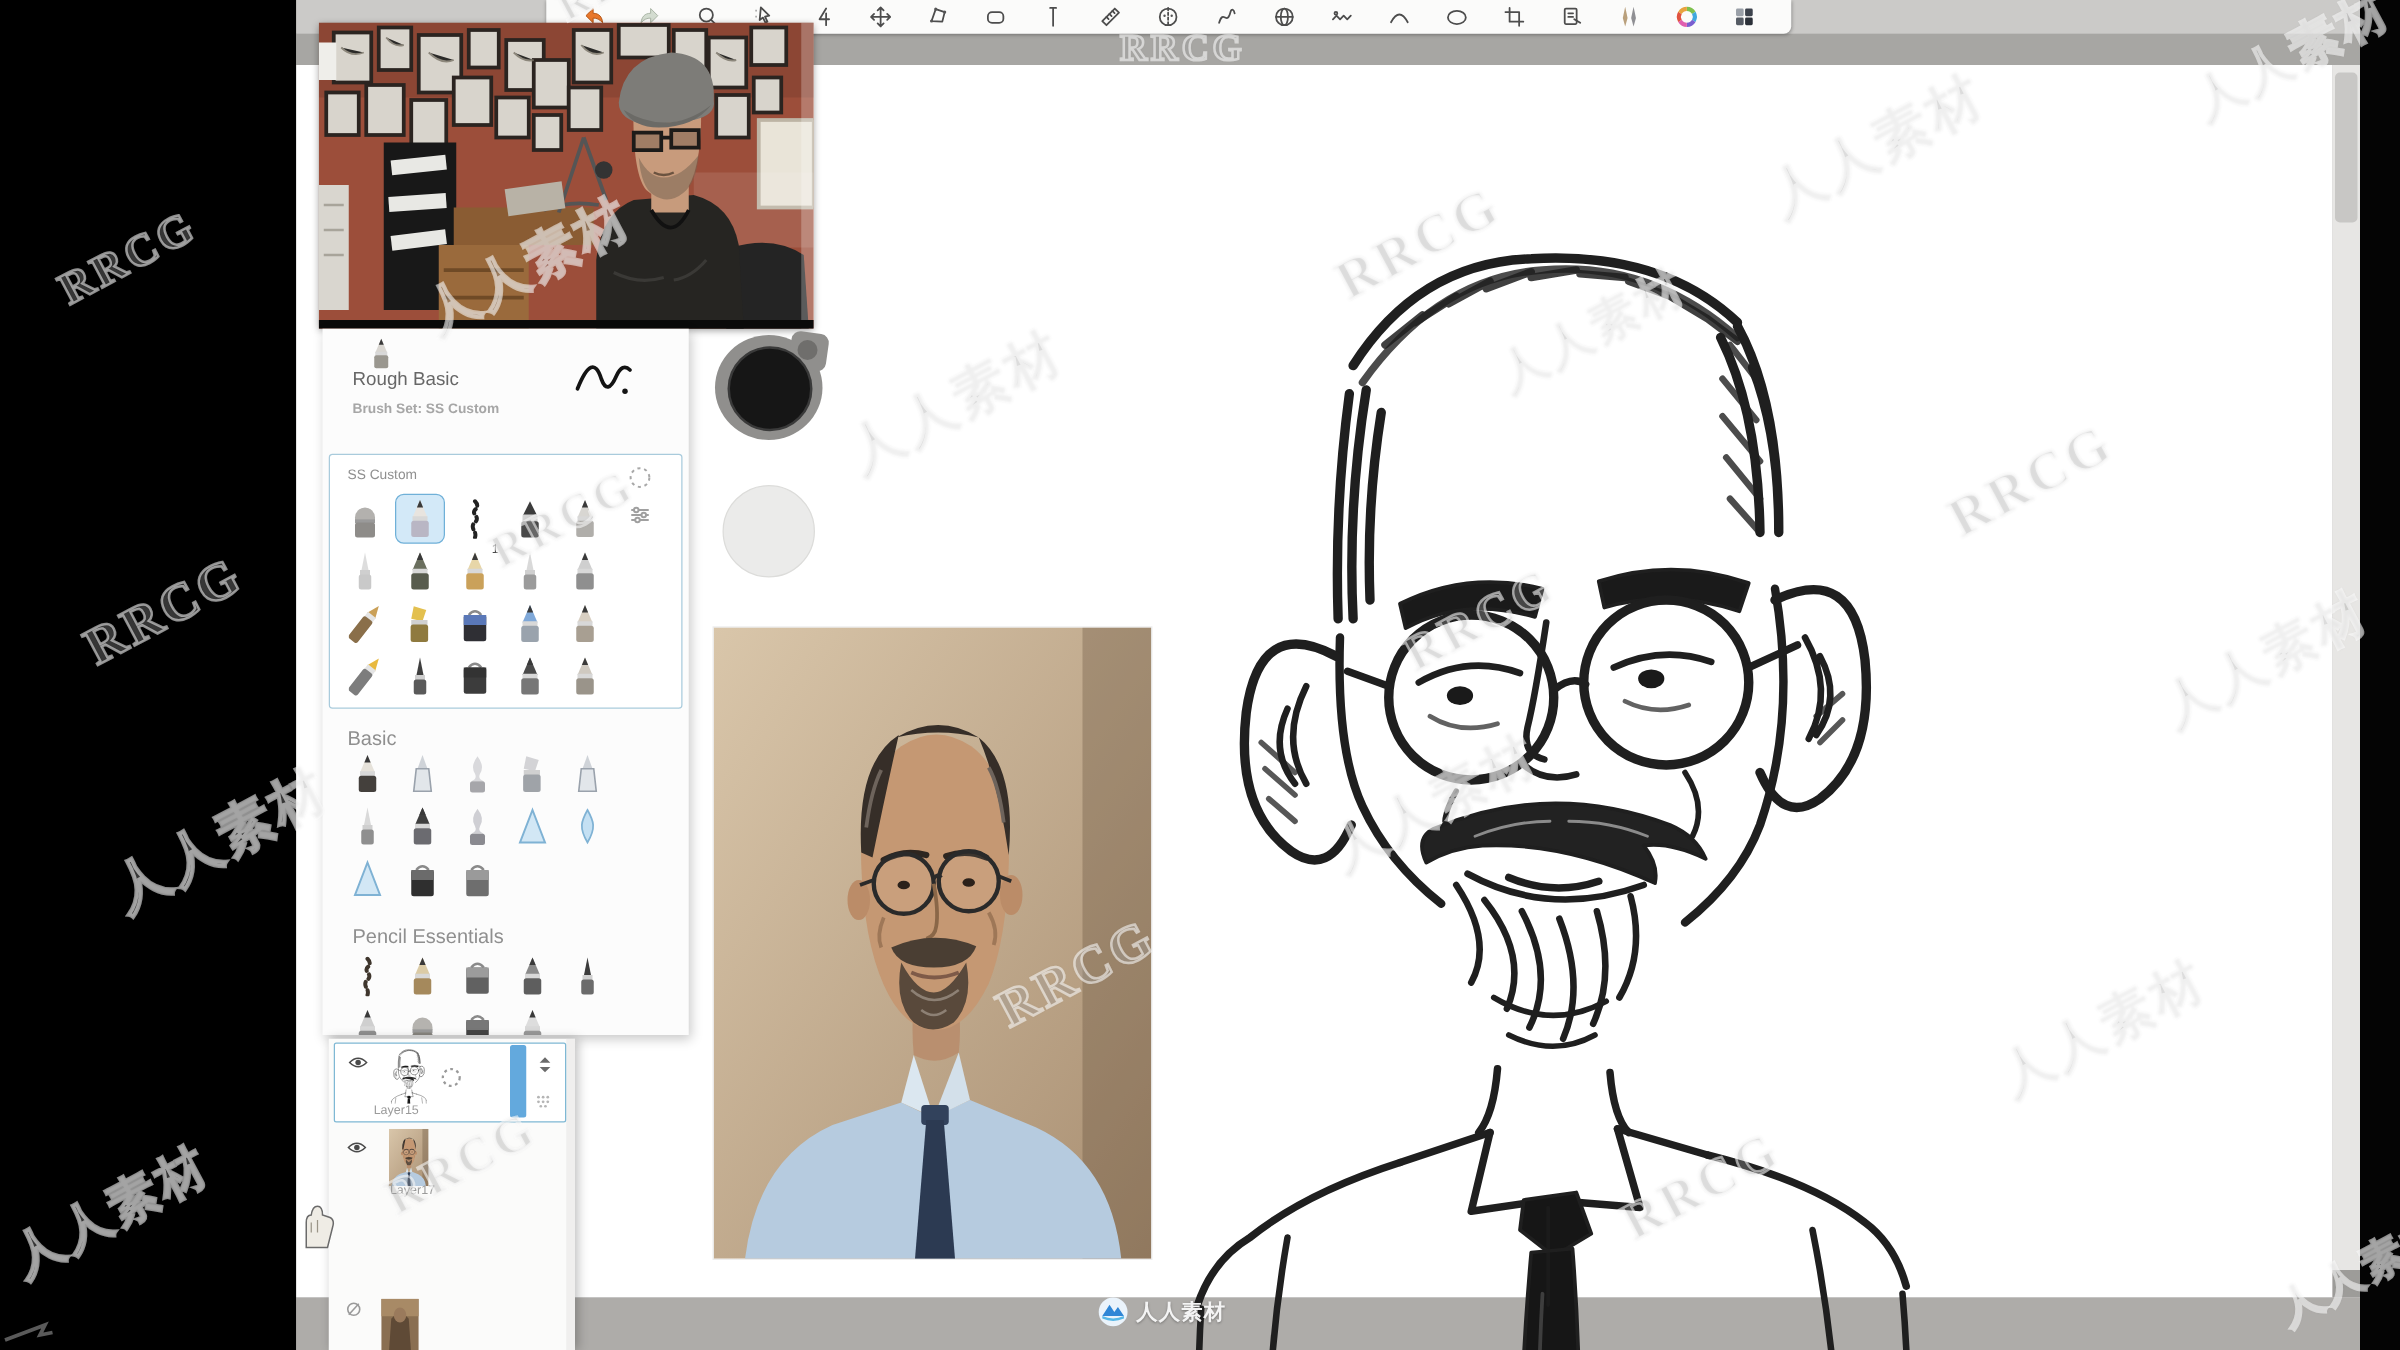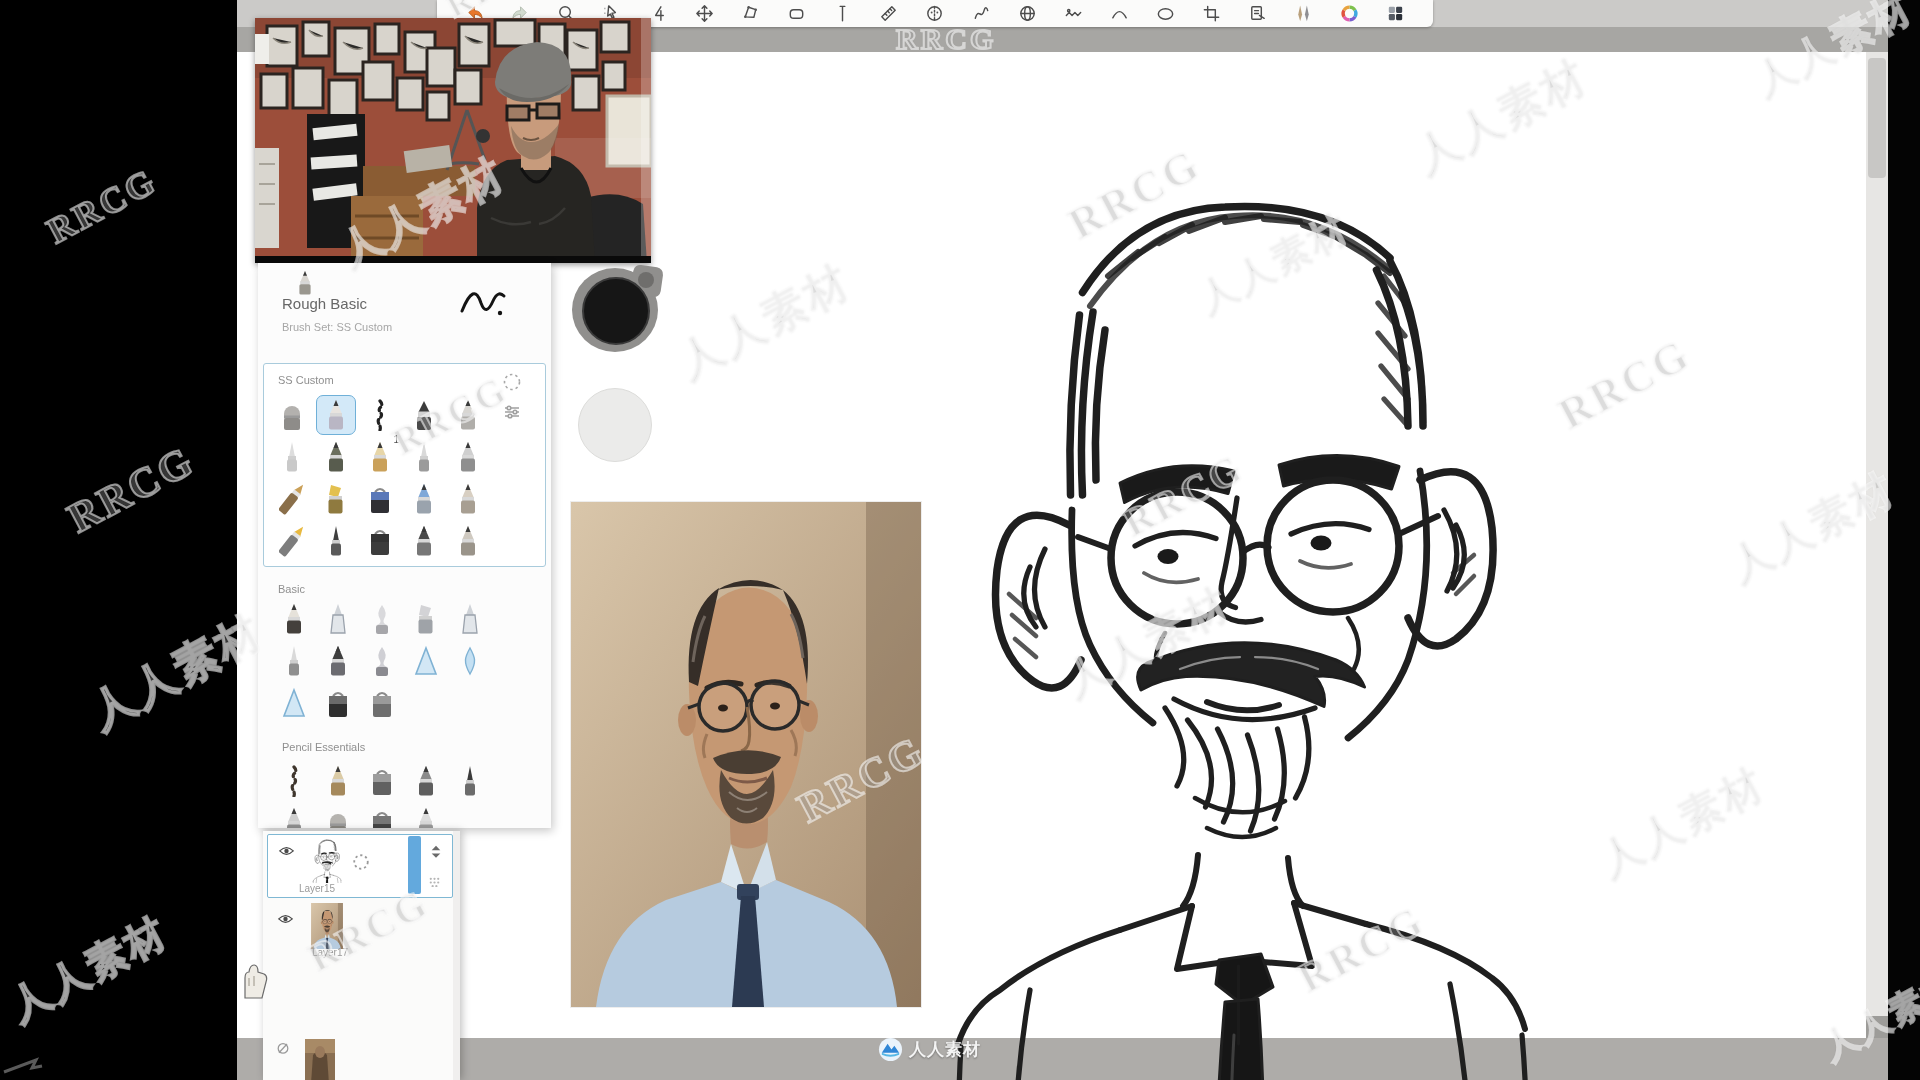--- a/index.html
+++ b/index.html
@@ -27,26 +27,26 @@
 
   
   .webcam{left:255px;top:18px;width:396px;height:245px;box-shadow:0 2px 6px rgba(0,0,0,.4);}
   .webcam svg{display:block;}
 
   
   .brushpanel{left:258px;top:263px;width:293px;height:565px;background:#fcfcfc;
               box-shadow:2px 3px 9px rgba(0,0,0,.22);overflow:hidden;}
   .bp-brushicon{position:absolute;left:34px;top:4px;width:26px;height:32px;transform:scale(.8);}
   .bp-title{position:absolute;left:24px;top:32px;font-size:15px;color:#676767;}
-  .bp-sub{position:absolute;left:24px;top:58px;font-size:11px;color:#a6a6a6;}
+  .bp-sub{position:absolute;left:24px;top:58px;font-size:11px;color:#a6a6a6;font-weight:bold;}
   .bp-squiggle{position:absolute;left:198px;top:10px;}
   .set-panel{position:absolute;left:5px;top:100px;width:281px;height:202px;background:#fff;
              border:1.5px solid #a9cbdc;border-radius:3px;text-align:right;}
   .set-title{position:absolute;left:14px;top:10px;font-size:11px;color:#8f8f8f;}
-  .sec-title{position:absolute;font-size:11px;color:#8f8f8f;}
+  .sec-title{position:absolute;font-size:16px;color:#8f8f8f;}
   .t-basic{left:20px;top:320px;}
   .t-tex{left:24px;top:478px;}
   .bgrid{position:absolute;display:grid;grid-template-columns:repeat(5,44px);grid-auto-rows:42px;}
   .g-ss{left:8px;top:31px;}
   .g-basic{left:16px;top:336px;}
   .g-tex{left:16px;top:498px;}
   .bcell{width:40px;height:40px;display:flex;align-items:center;justify-content:center;position:relative;}
   .bcell.sel{background:#d3e9f8;border:1.6px solid #6fb0d8;border-radius:7px;box-sizing:border-box;}
   .badge{position:absolute;top:-3px;right:1px;font-size:10px;color:#4a4a4a;}
   .pico{position:absolute;width:20px;height:20px;}

